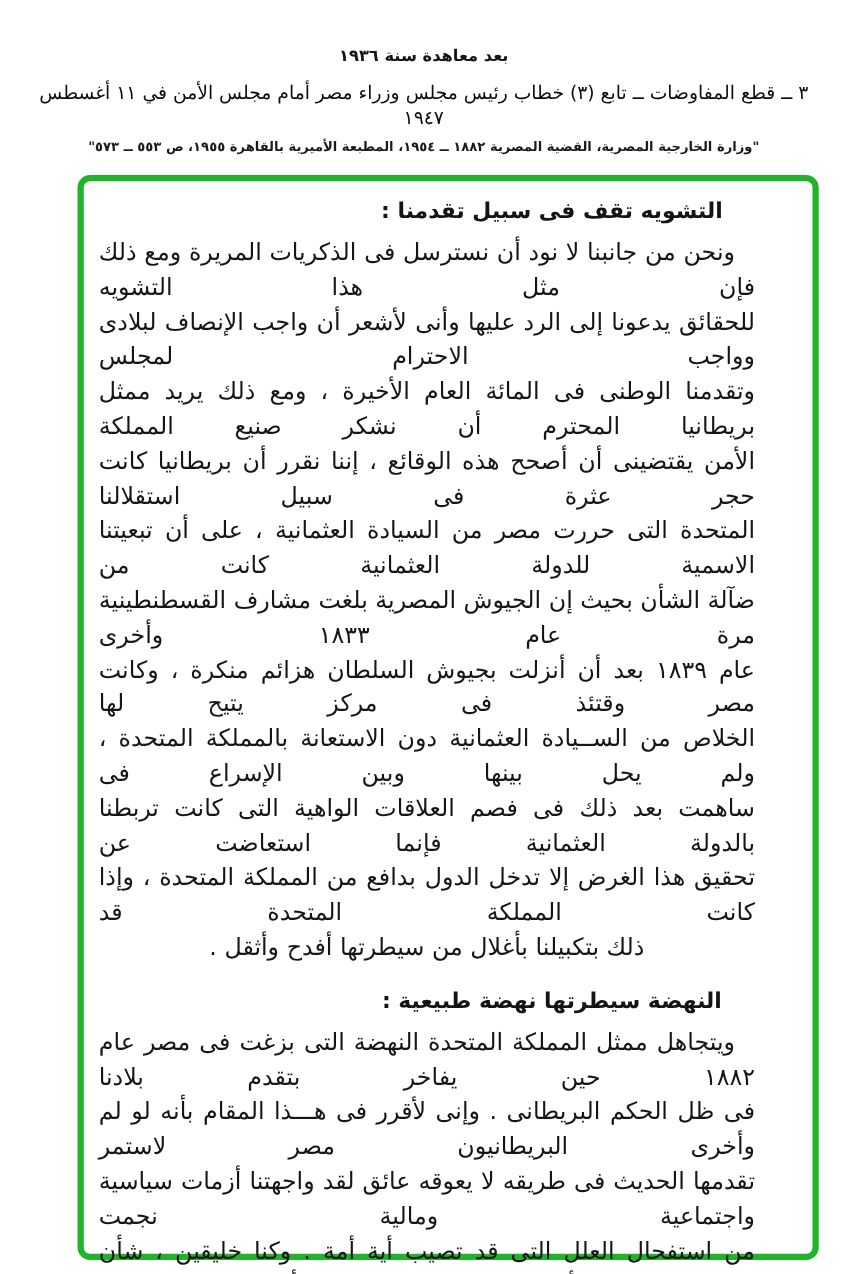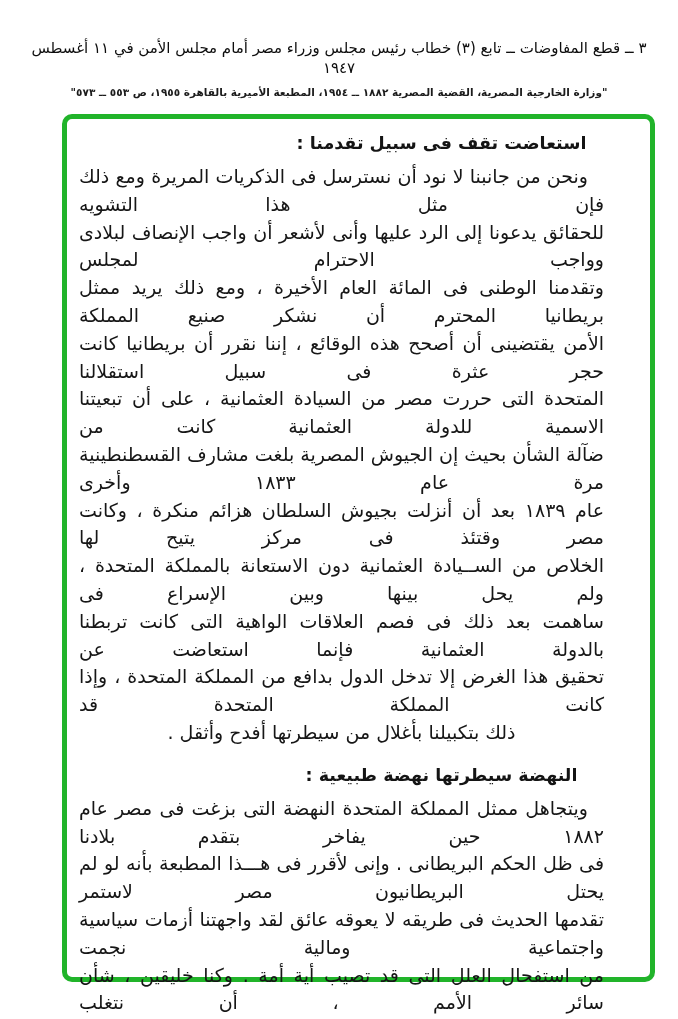--- a/index.html
+++ b/index.html
@@ -58,48 +58,49 @@
   #sections section:nth-child(1) .line.last{text-align-last:center;}
   #sections section:nth-child(3) .line.last,
   #sections section:nth-child(4) .line.last{text-align-last:right;}
 </style>
 </head>
 <body>
 
 <div class="page">
 
   <header class="header">
+    <div class="h-line1">بعد معاهدة سنة ١٩٣٦</div>
     <div class="h-line2">٣ ــ قطع المفاوضات ــ تابع (٣) خطاب رئيس مجلس وزراء مصر أمام مجلس الأمن في ١١ أغسطس ١٩٤٧</div>
     <div class="h-source">"وزارة الخارجية المصرية، القضية المصرية ١٨٨٢ ــ ١٩٥٤، المطبعة الأميرية بالقاهرة ١٩٥٥، ص ٥٥٣ ــ ٥٧٣"</div>
   </header>
 
   <main class="greenbox">
     <div id="sections">
   <section>
-    <h2 class="stitle">استعاضت تقف فى سبيل تقدمنا :</h2>
+    <h2 class="stitle">التشويه تقف فى سبيل تقدمنا :</h2>
     <div class="para">
             <div class="line first">ونحن من جانبنا لا نود أن نسترسل فى الذكريات المريرة ومع ذلك فإن مثل هذا التشويه</div>
             <div class="line">للحقائق يدعونا إلى الرد عليها وأنى لأشعر أن واجب الإنصاف لبلادى وواجب الاحترام لمجلس</div>
             <div class="line">وتقدمنا الوطنى فى المائة العام الأخيرة ، ومع ذلك يريد ممثل بريطانيا المحترم أن نشكر صنيع المملكة</div>
             <div class="line">الأمن يقتضينى أن أصحح هذه الوقائع ، إننا نقرر أن بريطانيا كانت حجر عثرة فى سبيل استقلالنا</div>
             <div class="line">المتحدة التى حررت مصر من السيادة العثمانية ، على أن تبعيتنا الاسمية للدولة العثمانية كانت من</div>
             <div class="line">ضآلة الشأن بحيث إن الجيوش المصرية بلغت مشارف القسطنطينية مرة عام ١٨٣٣ وأخرى</div>
             <div class="line">عام ١٨٣٩ بعد أن أنزلت بجيوش السلطان هزائم منكرة ، وكانت مصر وقتئذ فى مركز يتيح لها</div>
             <div class="line">الخلاص من الســيادة العثمانية دون الاستعانة بالمملكة المتحدة ، ولم يحل بينها وبين الإسراع فى</div>
             <div class="line">ساهمت بعد ذلك فى فصم العلاقات الواهية التى كانت تربطنا بالدولة العثمانية فإنما استعاضت عن</div>
             <div class="line">تحقيق هذا الغرض إلا تدخل الدول بدافع من المملكة المتحدة ، وإذا كانت المملكة المتحدة قد</div>
             <div class="line last">ذلك بتكبيلنا بأغلال من سيطرتها أفدح وأثقل .</div>
           </div>
   </section>
 
   <section>
     <h2 class="stitle">النهضة سيطرتها نهضة طبيعية :</h2>
     <div class="para">
             <div class="line first">ويتجاهل ممثل المملكة المتحدة النهضة التى بزغت فى مصر عام ١٨٨٢ حين يفاخر بتقدم بلادنا</div>
-            <div class="line">فى ظل الحكم البريطانى . وإنى لأقرر فى هـــذا المطبعة بأنه لو لم يحتل البريطانيون مصر لاستمر</div>
+            <div class="line">فى ظل الحكم البريطانى . وإنى لأقرر فى هـــذا المقام بأنه لو لم وأخرى البريطانيون مصر لاستمر</div>
             <div class="line">تقدمها الحديث فى طريقه لا يعوقه عائق  لقد واجهتنا أزمات سياسية واجتماعية ومالية نجمت</div>
             <div class="line">من استفحال العلل التى قد تصيب أية أمة . وكنا خليقين ، شأن سائر الأمم ، أن نتغلب</div>
           </div>
   </section>
 
 </div>
   </main>
 
 </div>
 

